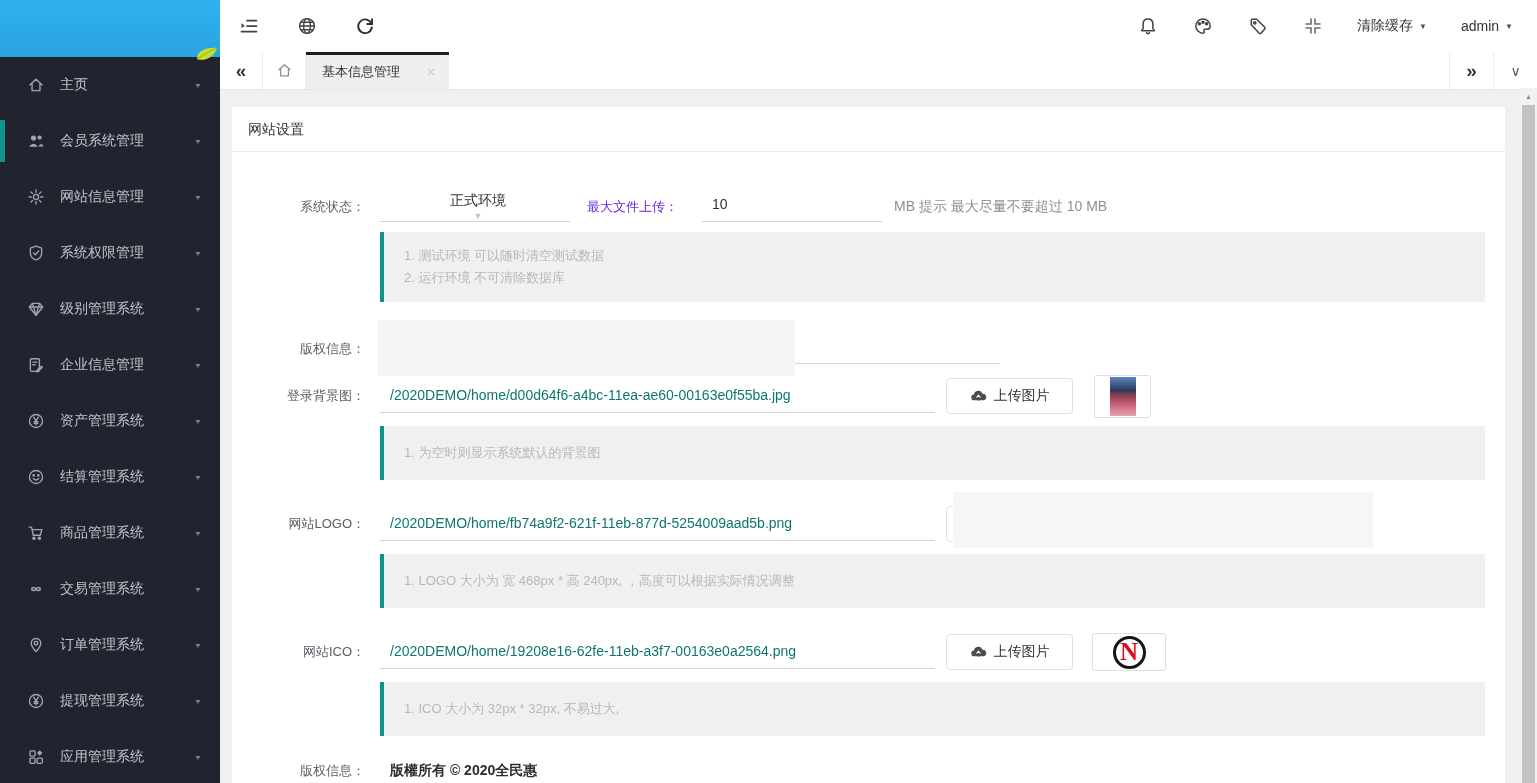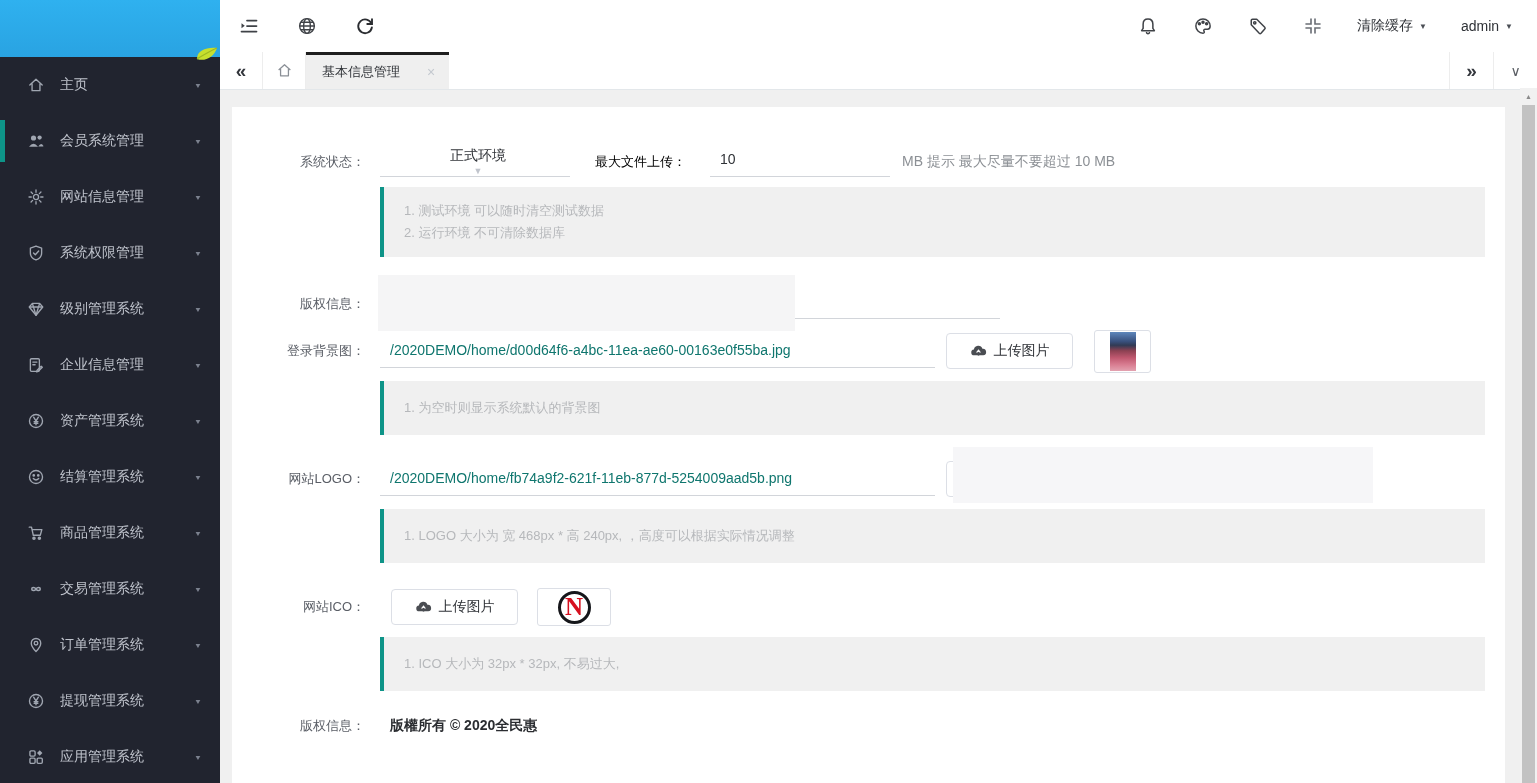--- a/index.html
+++ b/index.html
@@ -48,21 +48,21 @@
   .card { position:absolute; left:232px; top:107px; width:1273px; height:676px; background:#fff; }
   .card-h { height:45px; line-height:45px; padding:0 16px; font-size:14px; color:#2f3237;
     border-bottom:1px solid #ececec; }
   .form { padding:40px 0 0 16px; }
   .row { display:flex; align-items:center; }
   .lbl { width:117px; margin-right:15px; text-align:right; font-size:13px; color:#5a5e66; flex:none; }
   .ufield { border-bottom:1px solid #d2d5da;flex-direction:column; }
   .sel { width:190px; height:30px; display:flex; align-items:center; justify-content:space-between;
     font-size:14px; color:#2f3237; cursor:pointer; padding:0 8px 0 14px; }
   .sel .scaret { font-size:9px; color:#c0c4cc; }
-  .midlbl { margin-left:25px; font-size:13px; color:#000000; }
+  .midlbl { margin-left:17px; font-size:13px; color:#6d28d9; }
   .inp { width:180px; height:30px; margin-left:24px; font-size:14px; color:#2f3237; padding:4px 0 0 10px; }
   .hint { margin-left:12px; font-size:14px; color:#8c9095; }
   .note { margin:10px 0 0 132px; width:1105px; background:#f0f0f0; border-left:4px solid #0e9488;
     padding:13px 20px; font-size:13px; color:#b6b8bb; line-height:22px; }
   .note.single { padding:16px 20px; }
   .namefield { width:620px; height:30px; position:relative; }
   .redact-name { position:absolute; left:-2px; top:-14px; width:417px; height:56px; background:#f5f5f6; z-index:2; }
   .pathrow { position:relative; height:44px; }
   .pathfield { width:555px; align-self:center; font-size:14px; color:#0f766e; padding:8px 0 9px 10px; }
   .upload-btn { margin-left:11px; width:127px; height:36px; border:1px solid #dcdfe6; border-radius:4px;
@@ -308,20 +308,21 @@
     <span>基本信息管理</span>
     <span class="tab-close">×</span>
   </span>
   <span class="tab-right">
     <span class="tab-cell ch">»</span>
     <span class="tab-cell cd">∨</span>
   </span>
 </nav>
 
 <main class="card">
+  <div class="card-h">网站设置</div>
 
   <div class="form">
 
     <div class="row">
       <span class="lbl">系统状态：</span>
       <span class="sel ufield">
         <span>正式环境</span>
         <span class="scaret">▼</span>
       </span>
       <span class="midlbl">最大文件上传：</span>
@@ -375,20 +376,21 @@
       <span class="thumb"></span>
       <span class="redact-logo"></span>
     </div>
 
     <div class="note single mt8">
       <div>1. LOGO 大小为 宽 468px * 高 240px, ，高度可以根据实际情况调整</div>
     </div>
 
     <div class="row pathrow mt22">
       <span class="lbl">网站ICO：</span>
+      <span class="pathfield ufield">/2020DEMO/home/19208e16-62fe-11eb-a3f7-00163e0a2564.png</span>
       <button class="upload-btn">
         <svg viewBox="0 0 16 16">
             <path fill="#4a4d52" d="M12.4 11.6 H4.1 a2.7 2.7 0 0 1-.4-5.4 a4.1 4.1 0 0 1 8-.8 a2.7 2.7 0 0 1 .7 6.2 Z"></path>
             <path fill="#fff" d="M8 5.8 l2.4 3.2 h-4.8 z"></path>
             <rect x="7.3" y="8.4" width="1.4" height="3.4" fill="#4a4d52"></rect>
           </svg>
         <span>上传图片</span>
       </button>
       <span class="thumb-ico">
         <span class="ico-logo">N</span>

